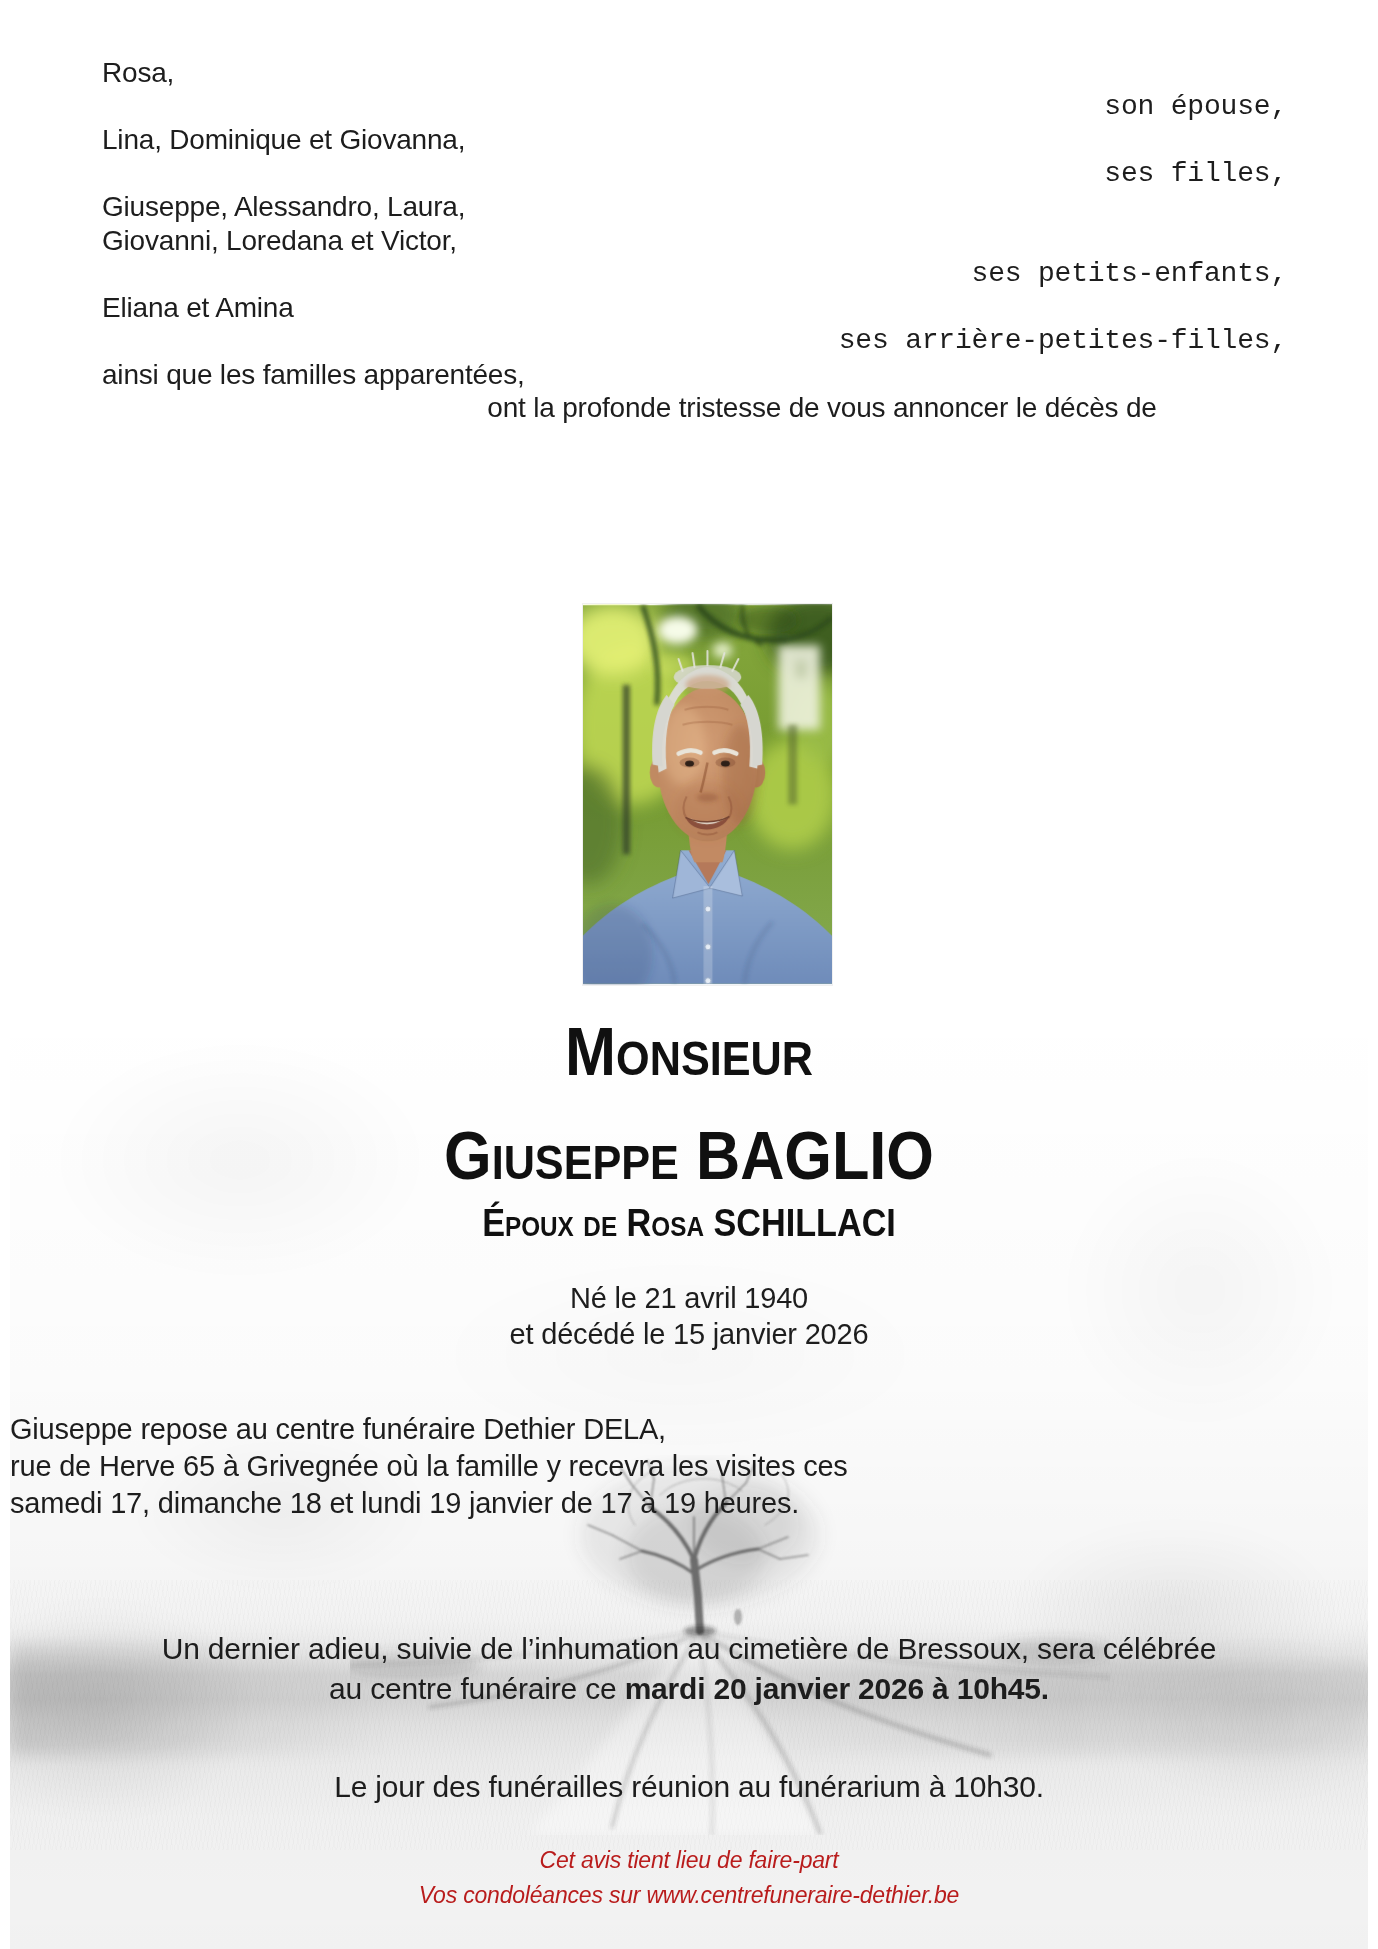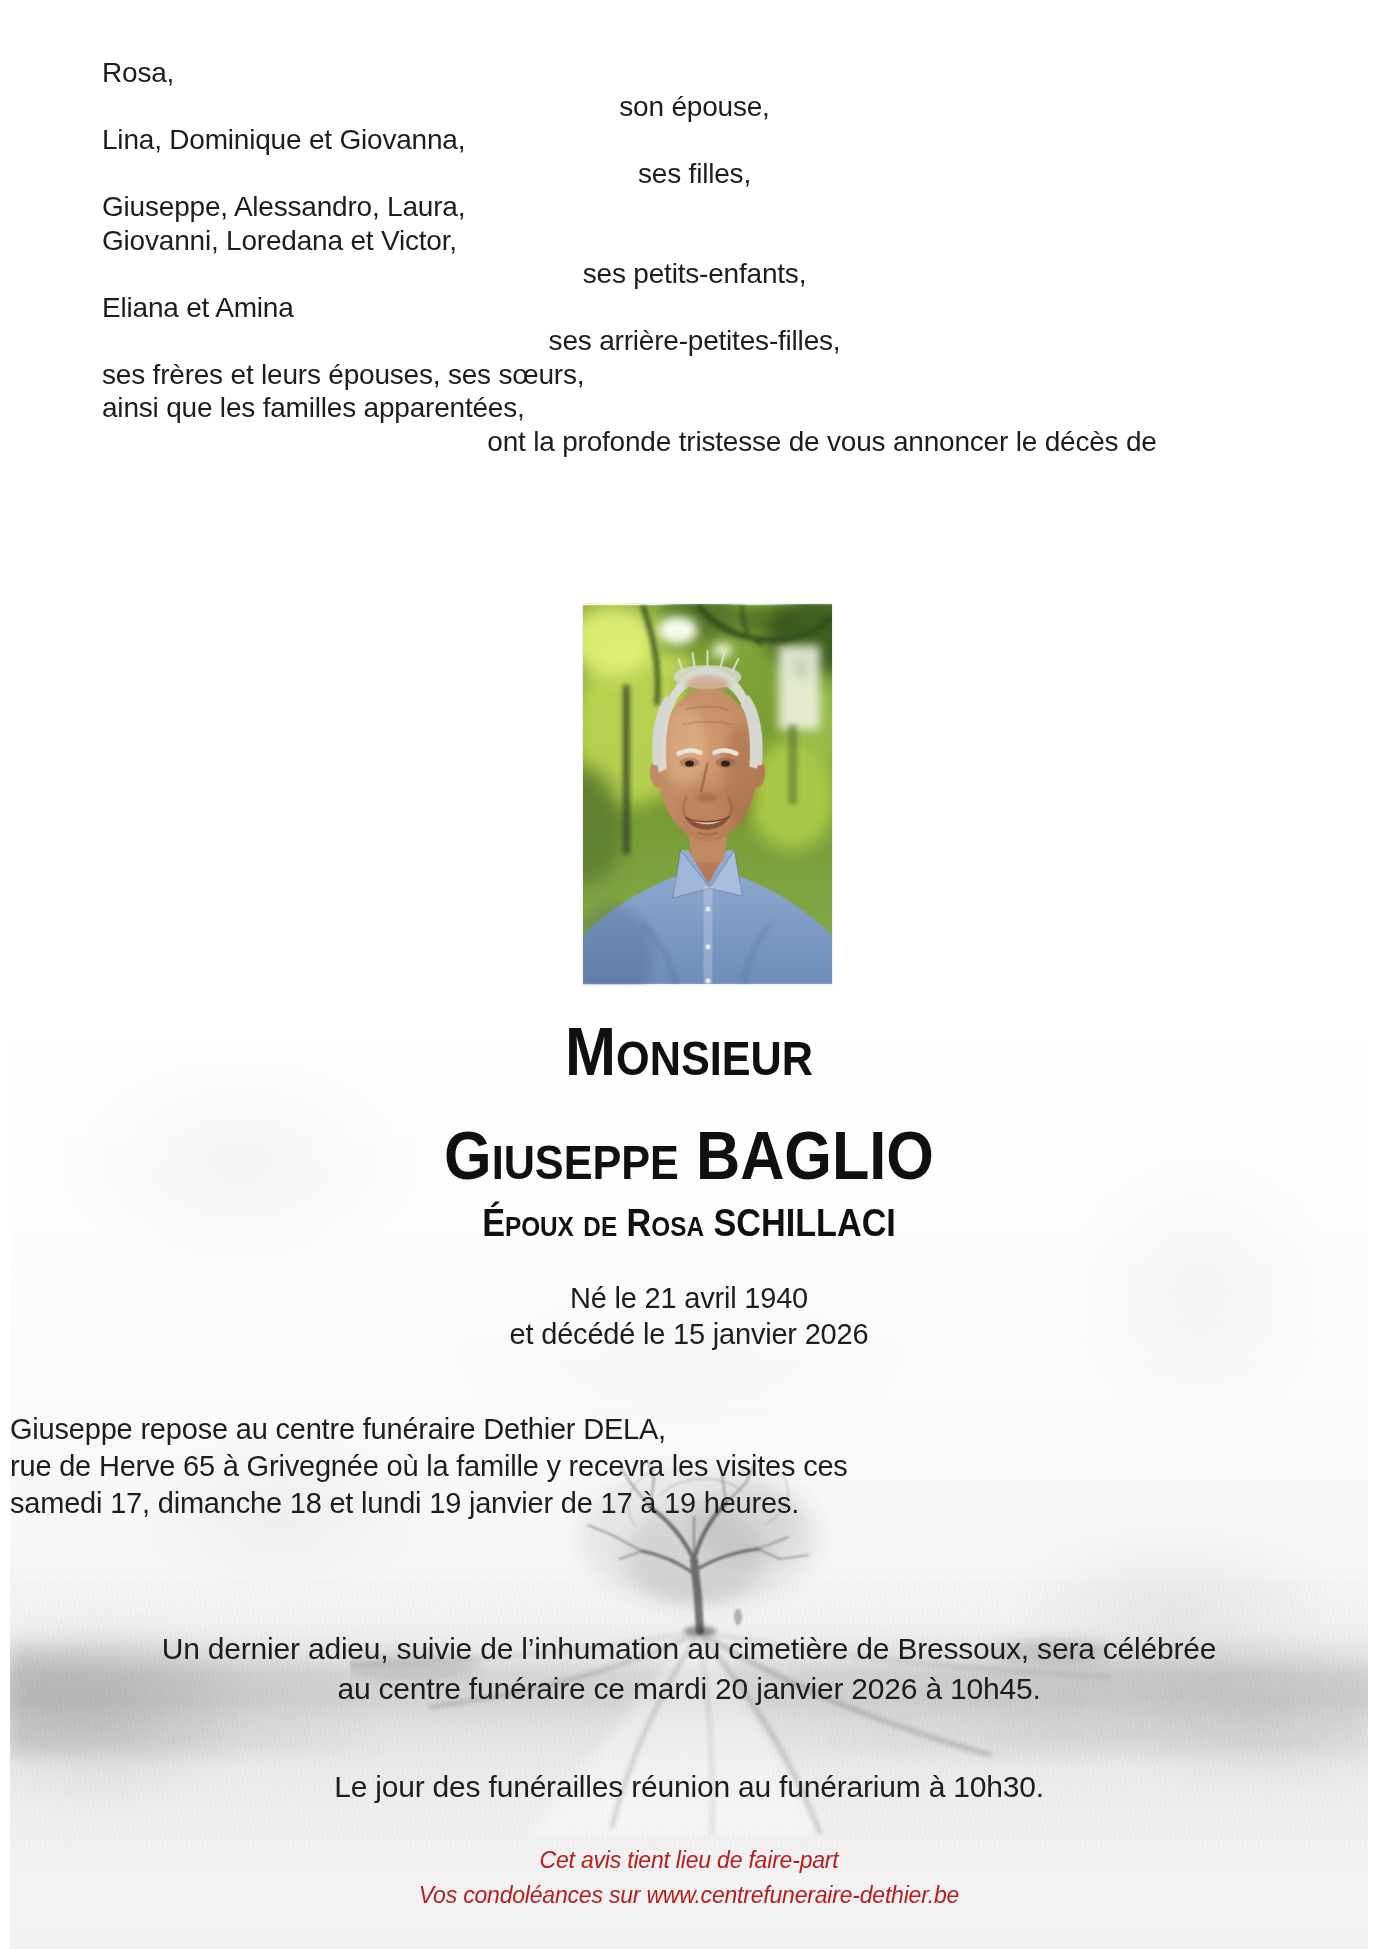--- a/index.html
+++ b/index.html
@@ -51,21 +51,21 @@
   .bl4{left:120px; top:1430px;width:300px;height:160px;background:radial-gradient(closest-side,rgba(0,0,0,0.040),transparent);}
   .bl5{left:1000px;top:1520px;width:330px;height:180px;background:radial-gradient(closest-side,rgba(0,0,0,0.050),transparent);}
   .bl6{left:-60px; top:1600px;width:300px;height:220px;background:radial-gradient(closest-side,rgba(0,0,0,0.070),transparent);}
   .bl7{left:1100px;top:1640px;width:300px;height:160px;background:radial-gradient(closest-side,rgba(0,0,0,0.050),transparent);}
   .tree-svg{position:absolute;left:340px;top:1455px;width:760px;height:380px;}
 
   
   .family{position:absolute;top:56px;left:92px;right:81px;z-index:5;}
   .fam-line{height:33.5px;line-height:33.5px;font-size:28px;white-space:nowrap;}
   .fam-left{text-align:left;}
-  .fam-right{text-align:center;}
+  .fam-right{text-align:right;font-family:Liberation Mono, monospace;}
   .fam-indent{text-align:center;padding-left:255px;}
 
   
   .portrait{
     position:absolute;left:573px;top:604px;width:249px;height:381px;z-index:4;
     box-shadow:0 0 0 1px rgba(0,0,0,0.06);
   }
 
   
   .h-center{position:absolute;left:0;width:100%;text-align:center;z-index:5;color:#101010;}
@@ -74,21 +74,21 @@
   .h-name{top:1118px;font-size:68px;line-height:1.1;}
   .h-epoux{top:1201px;font-size:38px;line-height:1.2;}
 
   .dates{position:absolute;top:1280px;left:0;width:100%;text-align:center;font-size:29px;line-height:36px;z-index:5;}
   .visitation{position:absolute;top:1411px;left:0;width:100%;font-size:29px;line-height:37px;z-index:5;}
 
   .cer{position:absolute;left:0;width:100%;text-align:center;font-size:30px;line-height:37px;z-index:5;}
   .cer1{top:1630px;}
   .cer2{top:1670px;}
   .cer3{top:1768px;}
-  .cer-bold{font-weight:400;margin-top:36px;}
+  .cer-bold{font-weight:700;margin-top:36px;}
 
   .foot{position:absolute;left:0;width:100%;text-align:center;font-style:italic;font-size:23px;line-height:26px;z-index:5;color:#b91c1c;}
   .foot1{top:1847px;}
   .foot2{top:1882px;}
 </style>
 </head>
 <body>
 
 <div class="page">
 
@@ -173,21 +173,20 @@
   <div class="family">
     <div class="fam-line fam-left">Rosa,</div>
     <div class="fam-line fam-right">son épouse,</div>
     <div class="fam-line fam-left">Lina, Dominique et Giovanna,</div>
     <div class="fam-line fam-right">ses filles,</div>
     <div class="fam-line fam-left">Giuseppe, Alessandro, Laura,</div>
     <div class="fam-line fam-left">Giovanni, Loredana et Victor,</div>
     <div class="fam-line fam-right">ses petits-enfants,</div>
     <div class="fam-line fam-left">Eliana et Amina</div>
     <div class="fam-line fam-right">ses arrière-petites-filles,</div>
-    <div class="fam-line fam-left">ses frères et leurs épouses, ses sœurs,</div>
     <div class="fam-line fam-left">ainsi que les familles apparentées,</div>
     <div class="fam-line fam-indent">ont la profonde tristesse de vous annoncer le décès de</div>
   </div>
 
   <svg class="portrait" viewBox="0 0 250 380" aria-hidden="true">
     <defs>
       <linearGradient id="pgBg" x1="0" y1="0" x2="0" y2="1">
         <stop offset="0" stop-color="#86a83d"></stop>
           <stop offset="0.45" stop-color="#74992f"></stop>
           <stop offset="1" stop-color="#86ab52"></stop>

